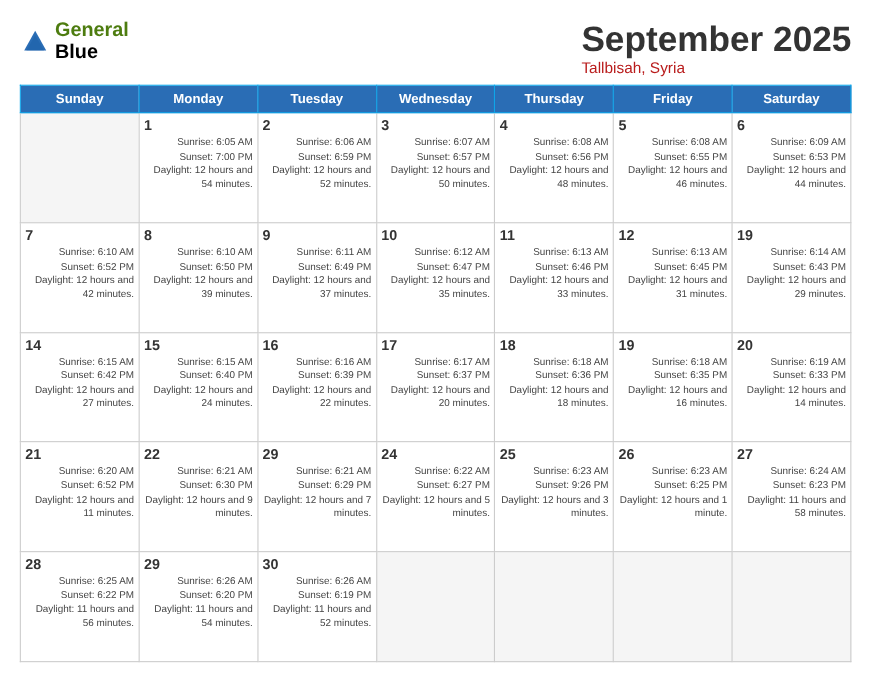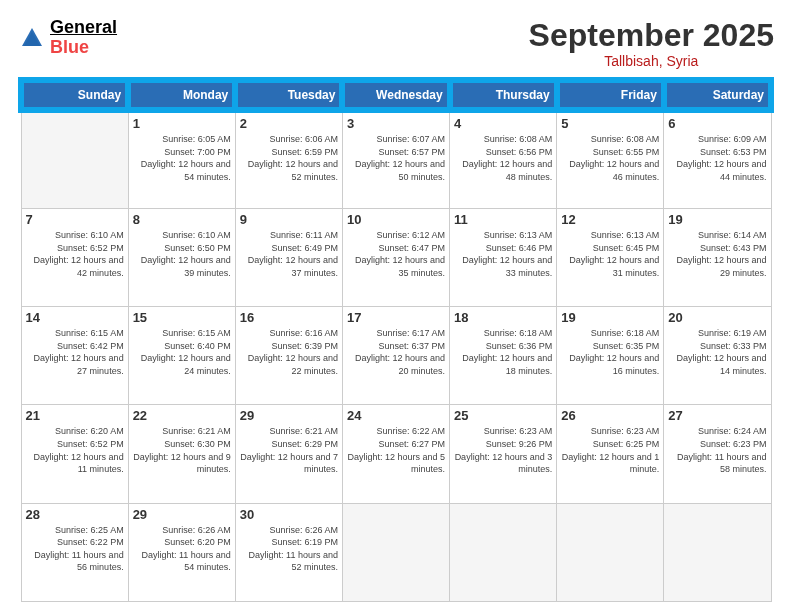--- a/index.html
+++ b/index.html
@@ -29,34 +29,33 @@
       gap: 4px;
     }
     .logo-text {
       display: flex;
       flex-direction: column;
       line-height: 1.1;
     }
     .logo-general {
       font-size: 18px;
       font-weight: bold;
-      color: #000000;
-      text-decoration: underline;
+      color: #4d7c0f;
     }
     .logo-blue {
       font-size: 18px;
       font-weight: bold;
-      color: #ef4444;
+      color: #000000;
     }
     .logo-icon {
       width: 28px;
       height: 28px;
     }
     .title-block {
-      text-align: center;
+      text-align: left;
     }
     .month-title {
       font-size: 32px;
       font-weight: bold;
       color: #333;
       line-height: 1.1;
     }
     .subtitle {
       font-size: 14px;
       color: #b91c1c;
@@ -65,22 +64,22 @@
       width: 100%;
       border-collapse: collapse;
       flex: 1;
     }
     .calendar thead th {
       background: #2a6db5;
       color: #fff;
       font-size: 12px;
       font-weight: bold;
       padding: 5px 4px;
-      text-align: right;
-      border: 6px solid #0ea5e9;
+      text-align: center;
+      border: 1px solid #0ea5e9;
     }
     .calendar tbody td {
       border: 1px solid #ccc;
       vertical-align: top;
       padding: 3px 4px;
       width: 107px;
       height: 88px;
       font-size: 9.5px;
       color: #333;
       background: #fff;

